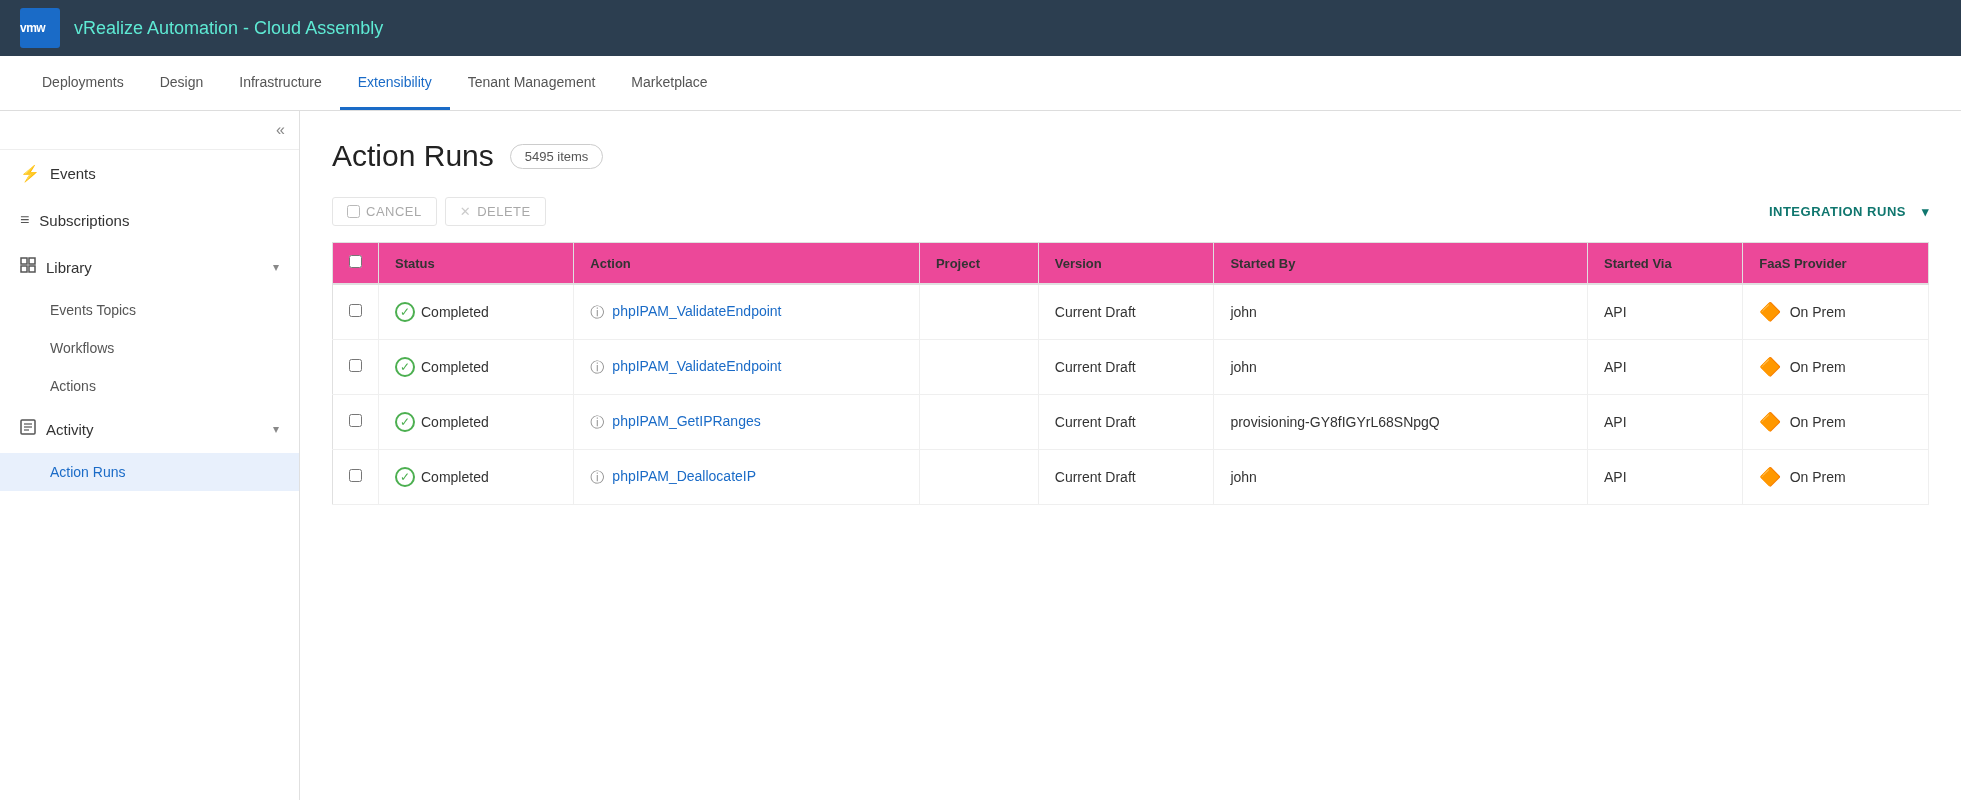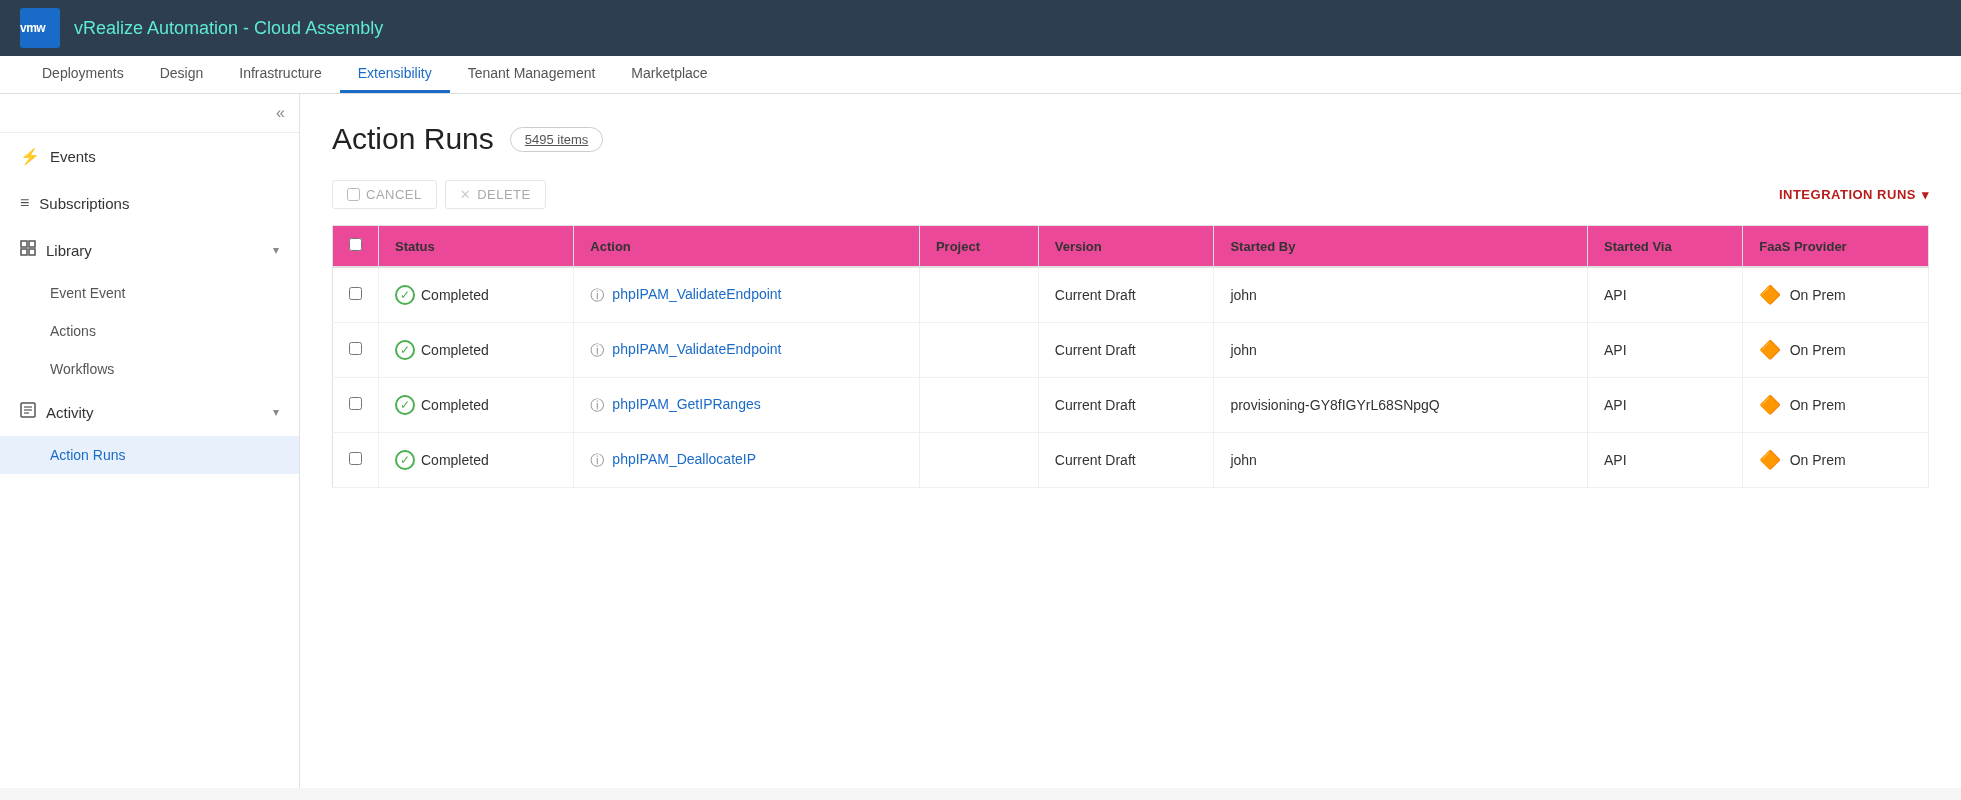--- a/index.html
+++ b/index.html
@@ -32,21 +32,21 @@
     }
     .app-title {
       color: #5eead4;
       font-size: 18px;
       font-weight: 400;
     }
 
     
     .nav-bar {
       background: white;
-      height: 38px;
+      height: 55px;
       display: flex;
       align-items: stretch;
       border-bottom: 1px solid #ddd;
       padding: 0 24px;
       gap: 0;
     }
     .nav-item {
       display: flex;
       align-items: center;
       padding: 0 18px;
@@ -143,21 +143,20 @@
       font-weight: 300;
       color: #222;
     }
     .items-badge {
       background: white;
       border: 1px solid #ccc;
       border-radius: 20px;
       padding: 4px 14px;
       font-size: 13px;
       color: #555;
-      text-decoration: underline;
     }
 
     
     .toolbar {
       display: flex;
       align-items: center;
       justify-content: space-between;
       margin-bottom: 16px;
     }
     .toolbar-left {
@@ -179,22 +178,22 @@
       text-transform: uppercase;
       letter-spacing: 0.5px;
     }
     .btn-outline.disabled {
       opacity: 0.5;
       cursor: not-allowed;
     }
     .integration-runs-btn {
       display: flex;
       align-items: center;
-      gap: 6px;
-      color: #b91c1c;
+      gap: 16px;
+      color: #0f766e;
       font-size: 13px;
       font-weight: 600;
       cursor: pointer;
       text-transform: uppercase;
       letter-spacing: 0.5px;
     }
 
     
     .data-table {
       width: 100%;
@@ -309,27 +308,27 @@
           <rect x="1" y="1" width="6" height="6" stroke="#555" stroke-width="1.5" fill="none"></rect>
           <rect x="9" y="1" width="6" height="6" stroke="#555" stroke-width="1.5" fill="none"></rect>
           <rect x="1" y="9" width="6" height="6" stroke="#555" stroke-width="1.5" fill="none"></rect>
           <rect x="9" y="9" width="6" height="6" stroke="#555" stroke-width="1.5" fill="none"></rect>
         </svg>
       </span>
       <span>Library</span>
       <span class="chevron">▾</span>
     </div>
     <div class="sidebar-sub-item">
-      <span>Event Event</span>
+      <span>Events Topics</span>
+    </div>
+    <div class="sidebar-sub-item">
+      <span>Workflows</span>
     </div>
     <div class="sidebar-sub-item">
       <span>Actions</span>
-    </div>
-    <div class="sidebar-sub-item">
-      <span>Workflows</span>
     </div>
 
     <div class="sidebar-item">
       <span class="item-icon">
         <svg width="16" height="16" viewBox="0 0 16 16" fill="none" xmlns="http://www.w3.org/2000/svg">
           <rect x="1" y="1" width="14" height="14" rx="1" stroke="#555" stroke-width="1.5" fill="none"></rect>
           <line x1="4" y1="5" x2="12" y2="5" stroke="#555" stroke-width="1.2"></line>
           <line x1="4" y1="8" x2="12" y2="8" stroke="#555" stroke-width="1.2"></line>
           <line x1="4" y1="11" x2="9" y2="11" stroke="#555" stroke-width="1.2"></line>
         </svg>

